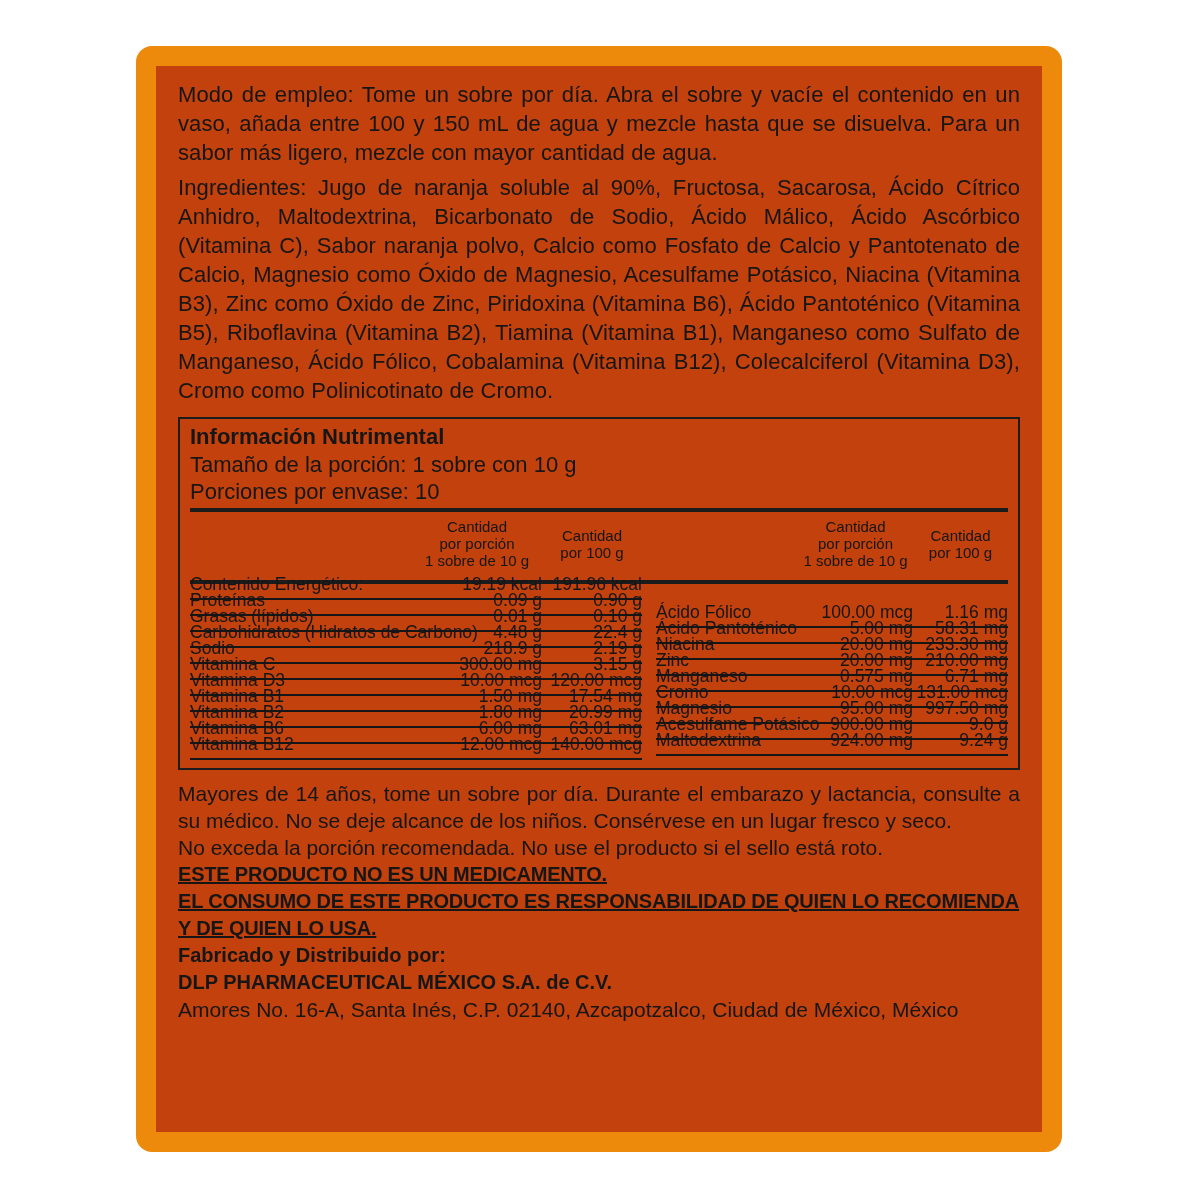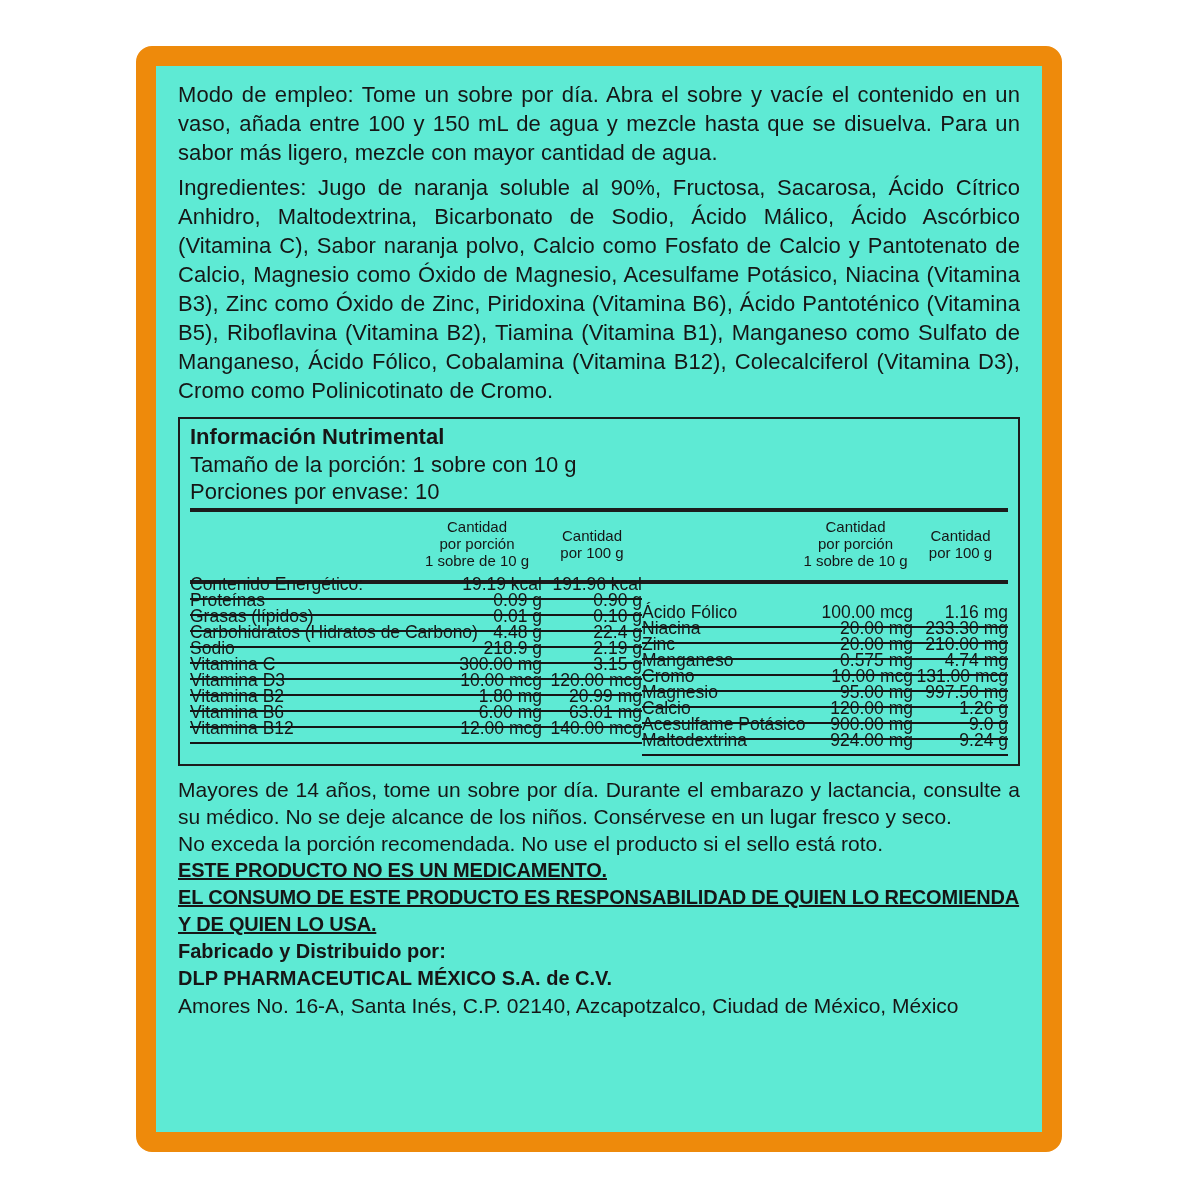--- a/index.html
+++ b/index.html
@@ -4,39 +4,39 @@
 <style>
   html,body { margin:0; padding:0; background:#ffffff; }
   .page {
     position:relative; width:1200px; height:1200px; background:#ffffff;
     font-family:"Liberation Sans", sans-serif; color:#161616;
     -webkit-font-smoothing:antialiased;
   }
   .frame {
     position:absolute; left:136px; top:46px; width:926px; height:1106px;
     box-sizing:border-box; border:20px solid #EE8A0B; border-radius:16px;
-    background:#5eead4; padding:14px 22px 10px 22px; overflow:hidden;
+    background:#c2410c; padding:14px 22px 10px 22px; overflow:hidden;
   }
   .body-par {
     font-size:22px; line-height:29px; text-align:justify; margin:0;
     letter-spacing:0.1px;
   }
   .par-directions { margin-bottom:6px; }
   .par-ingredients { margin-bottom:12px; }
 
   
   .nbox {
     box-sizing:border-box; border:2px solid #1c1c1c;
     padding:4px 10px 8px 10px;
   }
   .nbox-head p { margin:0; font-size:22px; line-height:27.5px; text-align:left; }
   .nbox-title { font-weight:600; }
   .thick-line { height:4px; background:#1c1c1c; margin-top:2px; }
 
-  .band { display:flex; }
+  .band { display:flex; gap:14px; }
   .half-left  { width:452px; flex:none; }
   .half-right { flex:1; min-width:0; }
 
   .thead { display:flex; align-items:flex-end; padding:6px 0 9px 0; }
   .thead .spacer { flex:1; }
   .hcell {
     white-space:pre-line; text-align:center; font-size:15px; line-height:17px;
     letter-spacing:0; flex:none;
   }
   .half-left  .h1 { width:130px; } .half-left  .h2 { width:100px; padding-bottom:8px; }
@@ -137,20 +137,25 @@
               <span class="ncell name">Vitamina C</span>
               <span class="ncell v1">300.00 mg</span>
               <span class="ncell v2">3.15 g</span>
             </div>
             <div class="nrow">
               <span class="ncell name">Vitamina D3</span>
               <span class="ncell v1">10.00 mcg</span>
               <span class="ncell v2">120.00 mcg</span>
             </div>
             <div class="nrow">
+              <span class="ncell name">Vitamina B1</span>
+              <span class="ncell v1">1.50 mg</span>
+              <span class="ncell v2">17.54 mg</span>
+            </div>
+            <div class="nrow">
               <span class="ncell name">Vitamina B2</span>
               <span class="ncell v1">1.80 mg</span>
               <span class="ncell v2">20.99 mg</span>
             </div>
             <div class="nrow">
               <span class="ncell name">Vitamina B6</span>
               <span class="ncell v1">6.00 mg</span>
               <span class="ncell v2">63.01 mg</span>
             </div>
             <div class="nrow">
@@ -159,48 +164,48 @@
               <span class="ncell v2">140.00 mcg</span>
             </div>
           </div>
         <div class="half-right rows-right">
             <div class="nrow">
               <span class="ncell name">Ácido Fólico</span>
               <span class="ncell v1">100.00 mcg</span>
               <span class="ncell v2">1.16 mg</span>
             </div>
             <div class="nrow">
+              <span class="ncell name">Ácido Pantoténico</span>
+              <span class="ncell v1">5.00 mg</span>
+              <span class="ncell v2">58.31 mg</span>
+            </div>
+            <div class="nrow">
               <span class="ncell name">Niacina</span>
               <span class="ncell v1">20.00 mg</span>
               <span class="ncell v2">233.30 mg</span>
             </div>
             <div class="nrow">
               <span class="ncell name">Zinc</span>
               <span class="ncell v1">20.00 mg</span>
               <span class="ncell v2">210.00 mg</span>
             </div>
             <div class="nrow">
               <span class="ncell name">Manganeso</span>
               <span class="ncell v1">0.575 mg</span>
-              <span class="ncell v2">4.74 mg</span>
+              <span class="ncell v2">6.71 mg</span>
             </div>
             <div class="nrow">
               <span class="ncell name">Cromo</span>
               <span class="ncell v1">10.00 mcg</span>
               <span class="ncell v2">131.00 mcg</span>
             </div>
             <div class="nrow">
               <span class="ncell name">Magnesio</span>
               <span class="ncell v1">95.00 mg</span>
               <span class="ncell v2">997.50 mg</span>
-            </div>
-            <div class="nrow">
-              <span class="ncell name">Calcio</span>
-              <span class="ncell v1">120.00 mg</span>
-              <span class="ncell v2">1.26 g</span>
             </div>
             <div class="nrow">
               <span class="ncell name">Acesulfame Potásico</span>
               <span class="ncell v1">900.00 mg</span>
               <span class="ncell v2">9.0 g</span>
             </div>
             <div class="nrow">
               <span class="ncell name">Maltodextrina</span>
               <span class="ncell v1">924.00 mg</span>
               <span class="ncell v2">9.24 g</span>

